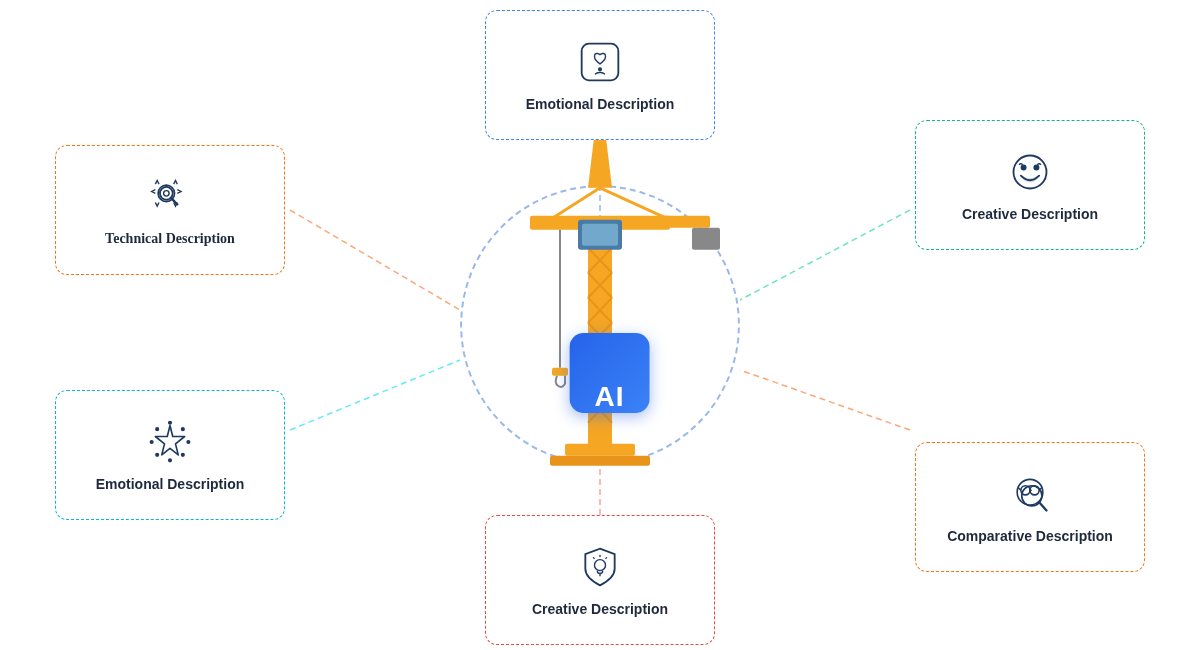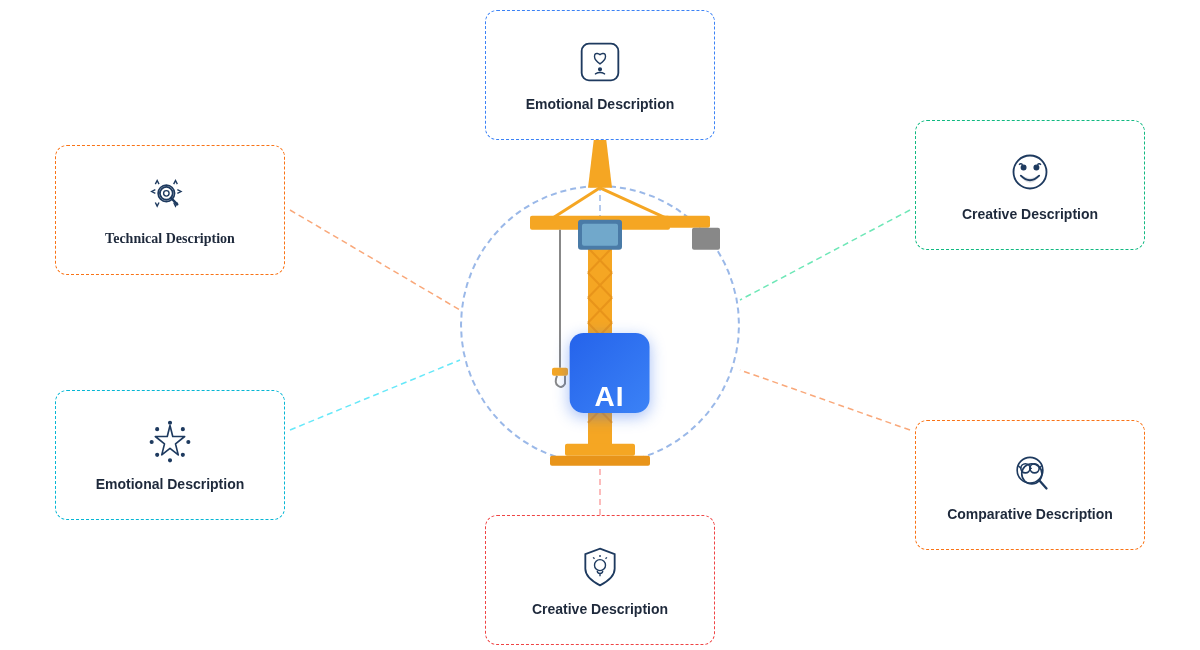--- a/index.html
+++ b/index.html
@@ -129,21 +129,21 @@
       border: 1.5px dashed #10b981;
     }
 
     .card-academic {
       bottom: 130px;
       left: 55px;
       border: 1.5px dashed #06b6d4;
     }
 
     .card-comparative {
-      bottom: 100px;
+      bottom: 78px;
       right: 55px;
       border: 1.5px dashed #f97316;
       align-items: center;
     }
 
     .card-creative {
       bottom: 5px;
       left: 50%;
       transform: translateX(-50%);
       border: 1.5px dashed #ef4444;

